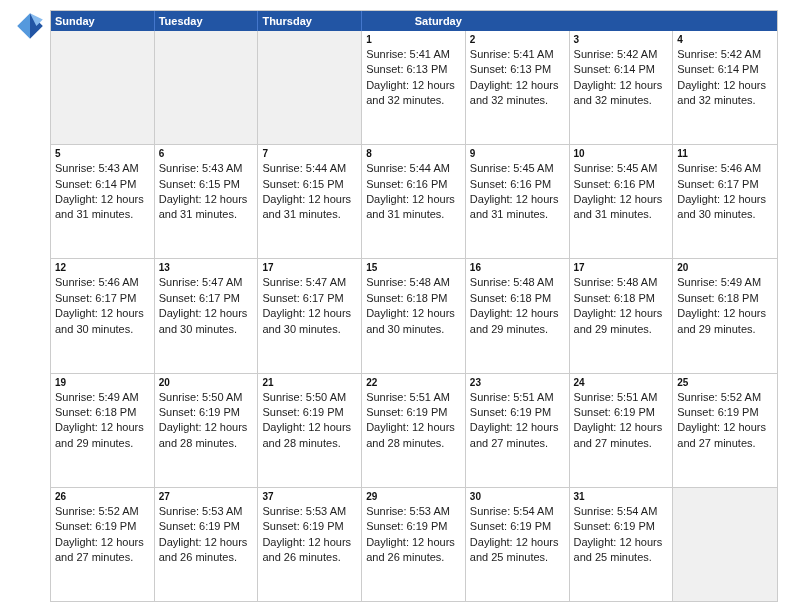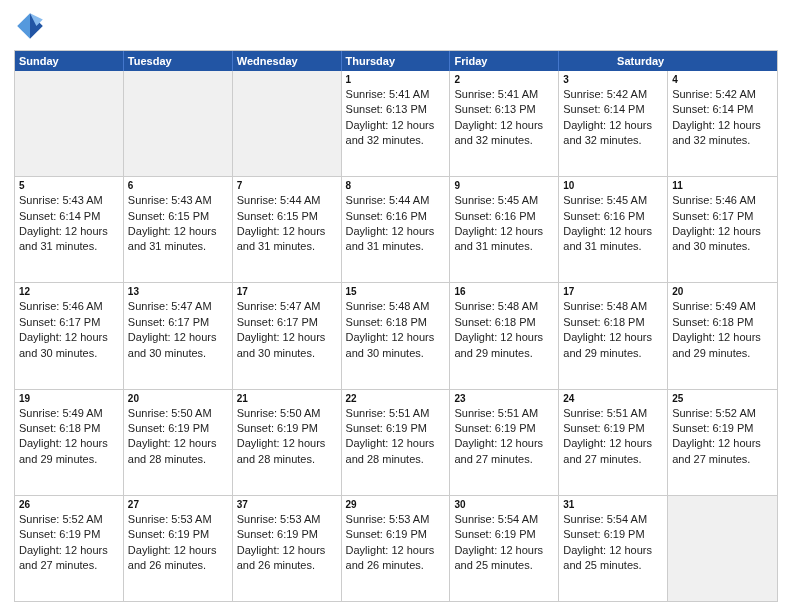--- a/index.html
+++ b/index.html
@@ -8,21 +8,21 @@
       height: 612px;
       font-family: Arial, sans-serif;
       background: #fff;
       overflow: hidden;
     }
     .page {
       width: 792px;
       height: 612px;
       padding: 10px 14px;
       display: flex;
-      flex-direction: column;
+      flex-direction: row;
     }
     .header {
       display: flex;
       justify-content: space-between;
       align-items: flex-start;
       margin-bottom: 8px;
     }
     .logo {
       display: flex;
       align-items: center;
@@ -127,23 +127,21 @@
     <div class="title-block">
       <div class="main-title"></div>
       <div class="subtitle"></div>
     </div>
   </div>
 
   <div class="calendar">
     <div class="cal-header" id="cal-header">
         <div class="cal-header-cell">Sunday</div>
         <div class="cal-header-cell">Tuesday</div>
-        <div class="cal-header-cell">Wednesday</div>
         <div class="cal-header-cell">Thursday</div>
-        <div class="cal-header-cell">Friday</div>
         <div class="cal-header-cell">Saturday</div>
       </div>
     <div class="cal-body" id="cal-body">
         <div class="cal-row">
           <div class="cal-cell empty shaded"></div>
           <div class="cal-cell empty shaded"></div>
           <div class="cal-cell empty shaded"></div>
           <div class="cal-cell">
             <div class="day-num">1</div>
             <div class="cell-text" style="white-space: pre-line;">Sunrise: 5:41 AM

